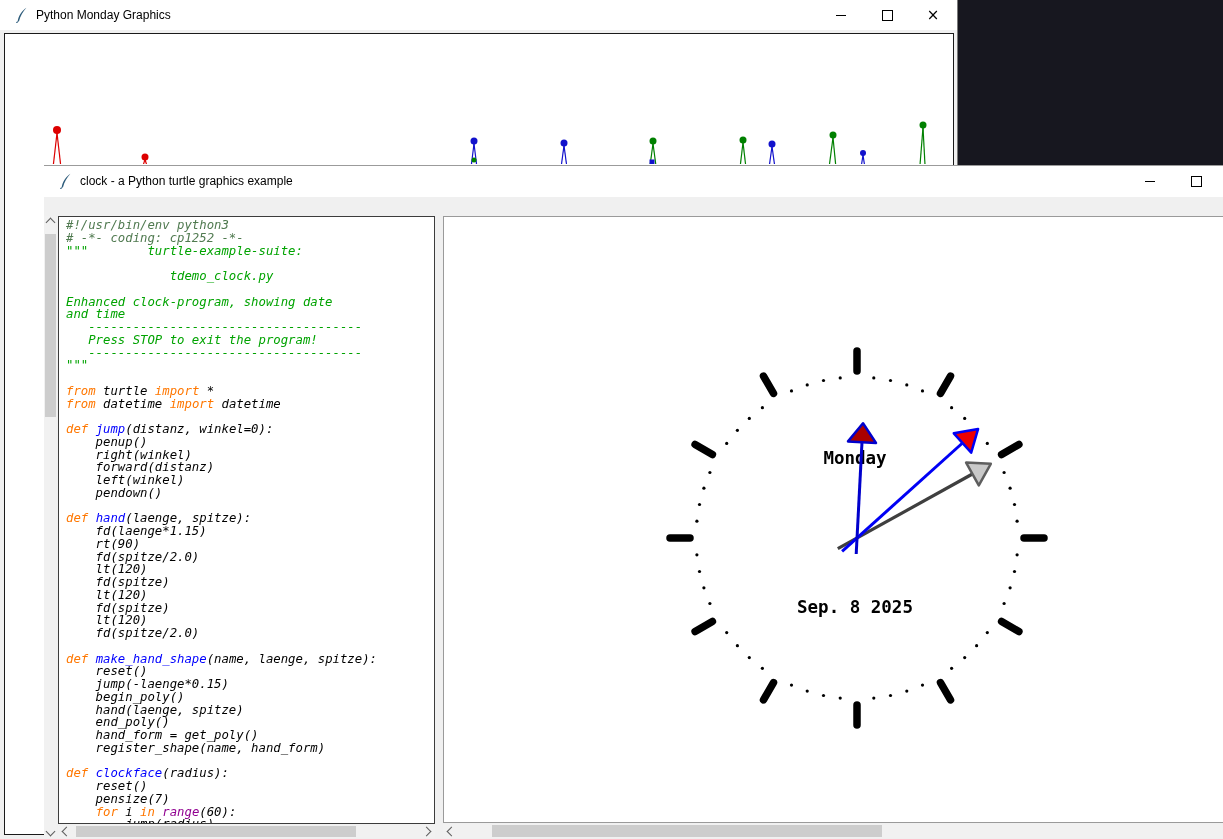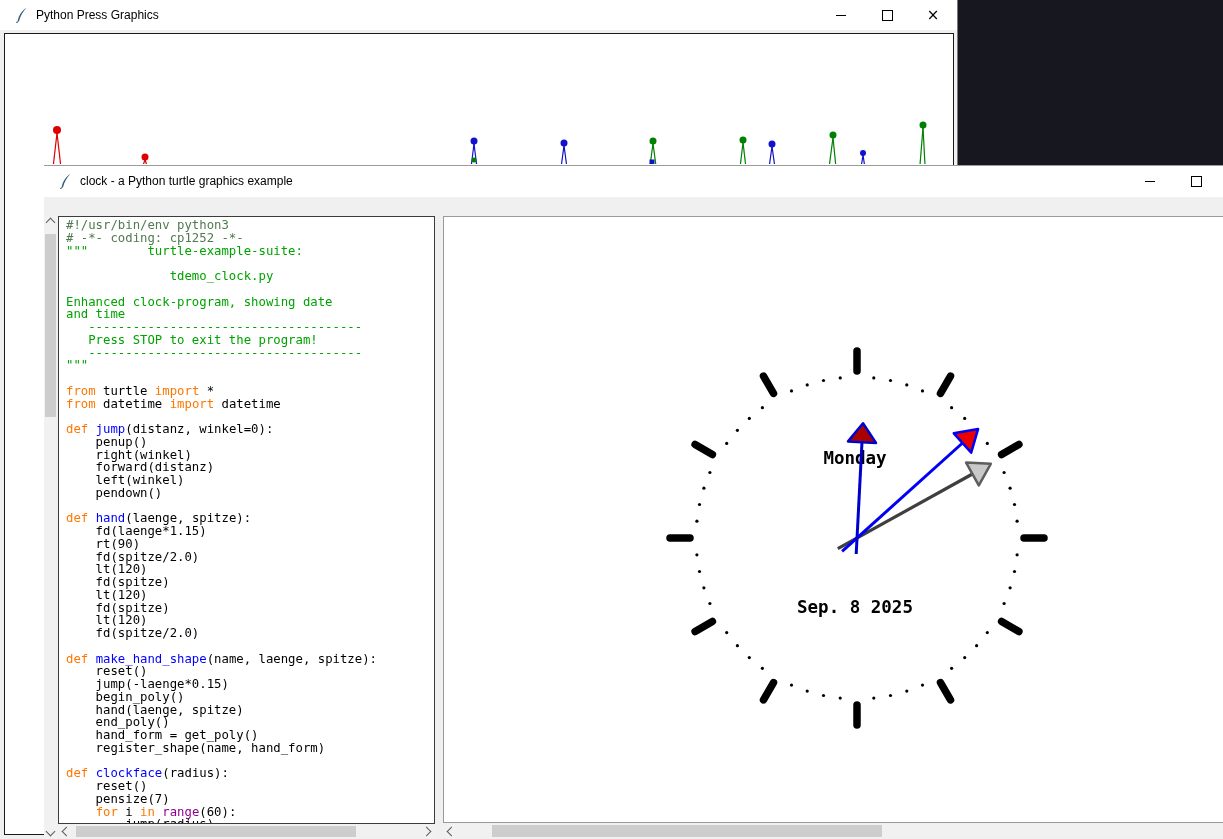--- a/index.html
+++ b/index.html
@@ -34,40 +34,40 @@
   .sb{position:absolute;background:#f1f1f1;}
   .sb-thumb{position:absolute;background:#cdcdcd;}
   .sb-arrow{position:absolute;width:13px;height:13px;display:flex;align-items:center;justify-content:center;}
   .chev{display:inline-block;width:6px;height:6px;border-right:1.5px solid #5d5d5d;border-bottom:1.5px solid #5d5d5d;}
   .chev.up{transform:rotate(-135deg);}
   .chev.down{transform:rotate(45deg);}
   .chev.left{transform:rotate(135deg);}
   .chev.right{transform:rotate(-45deg);}
   
   #code-area{position:absolute;left:14px;top:0;width:377px;height:608px;background:#fff;
-             border:1px solid #3c3c3c;box-sizing:border-box;overflow:hidden;}
+             border:1px solid #3c3c3c;box-sizing:border-box;overflow:hidden;font-style:italic;}
   #code-editor{position:absolute;left:7px;top:2px;white-space:pre;
                font-family:"DejaVu Sans Mono",monospace;font-size:12.3px;}
   .cl{height:12.75px;line-height:12.75px;}
   
   #turtle-canvas{position:absolute;left:399px;top:0;width:806px;height:607px;
                  background:#fff;border:1px solid #9a9a9a;box-sizing:border-box;}
   #clock-svg{position:absolute;left:0;top:0;}
   .clock-label{font-family:"DejaVu Sans Mono",monospace;font-weight:bold;font-size:17.5px;fill:#000;}
 </style>
 </head>
 <body>
 
 <div class="win" id="back-window">
   <div id="back-titlebar">
     <svg class="titlebar-icon" viewBox="0 0 16 16">
       <path d="M13.4 0.8 C9.6 3.2 6.2 7.6 5 12.6 L4.5 15 L6 14.3 C7.2 9.3 10 4.6 13.4 0.8 Z" fill="#2f5d7c"></path>
       <line x1="4.7" y1="14.6" x2="3.4" y2="15.9" stroke="#2f5d7c" stroke-width="1.2"></line>
     </svg>
-    <span class="title-text">Python Press Graphics</span>
+    <span class="title-text">Python Monday Graphics</span>
     <div class="winbtns">
       <div class="wbtn">
           <span class="glyph-min"></span>
         </div>
       <div class="wbtn">
           <span class="glyph-max"></span>
         </div>
       <div class="wbtn">
           <span class="glyph-close">×</span>
         </div>

